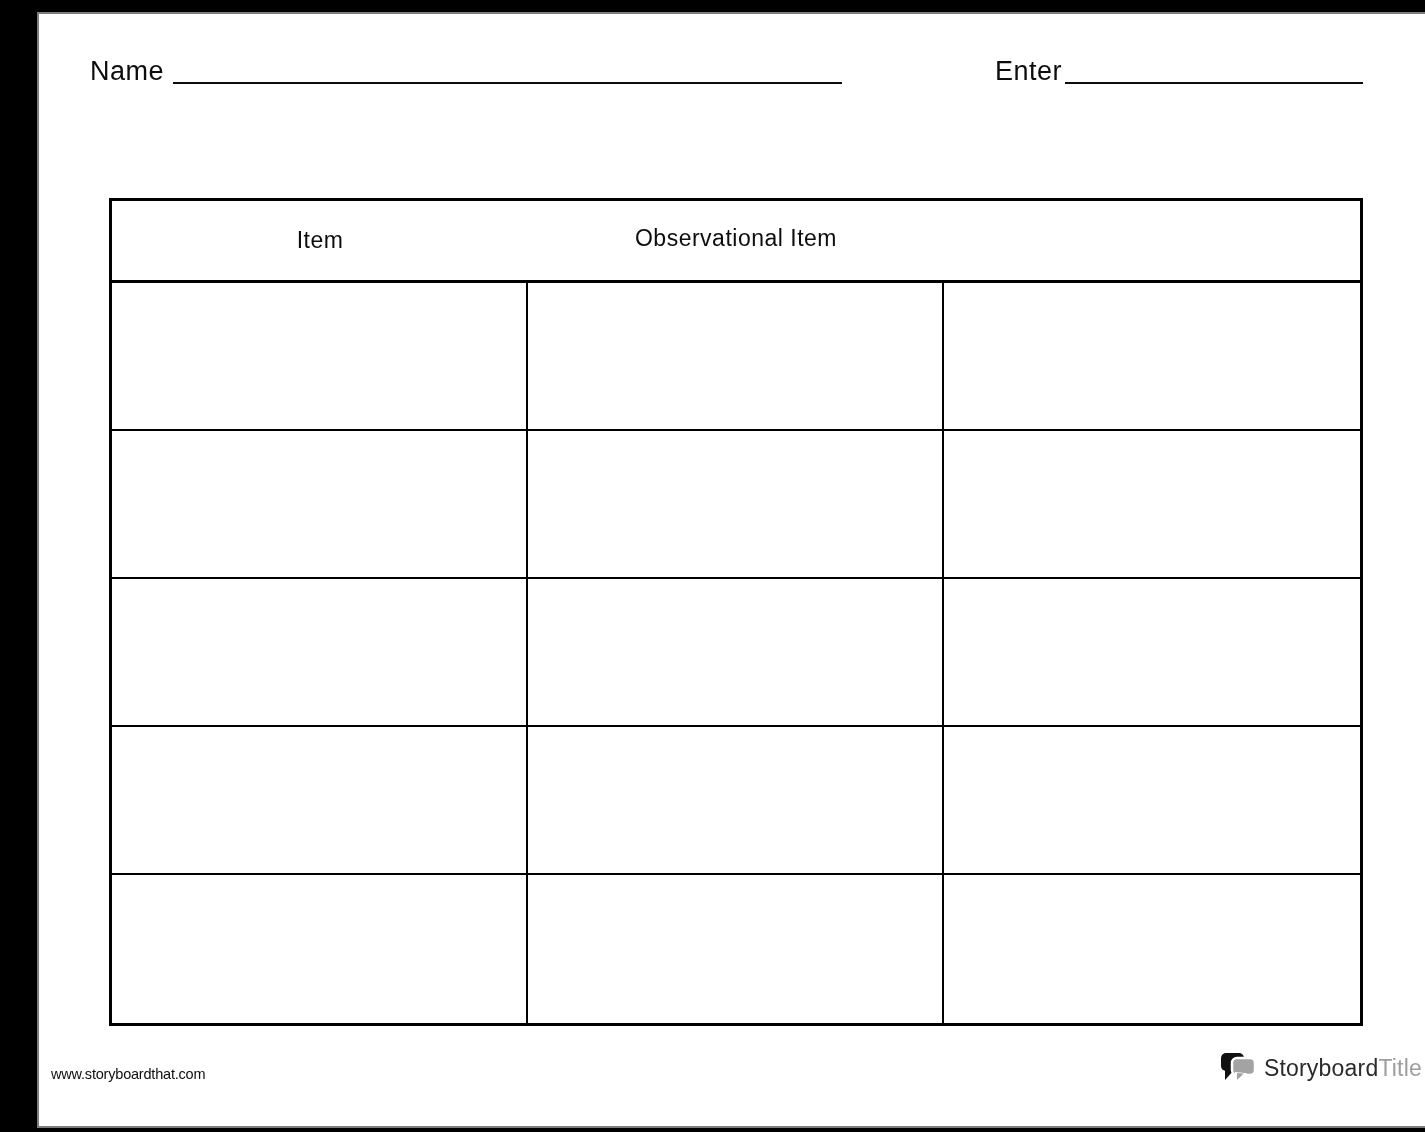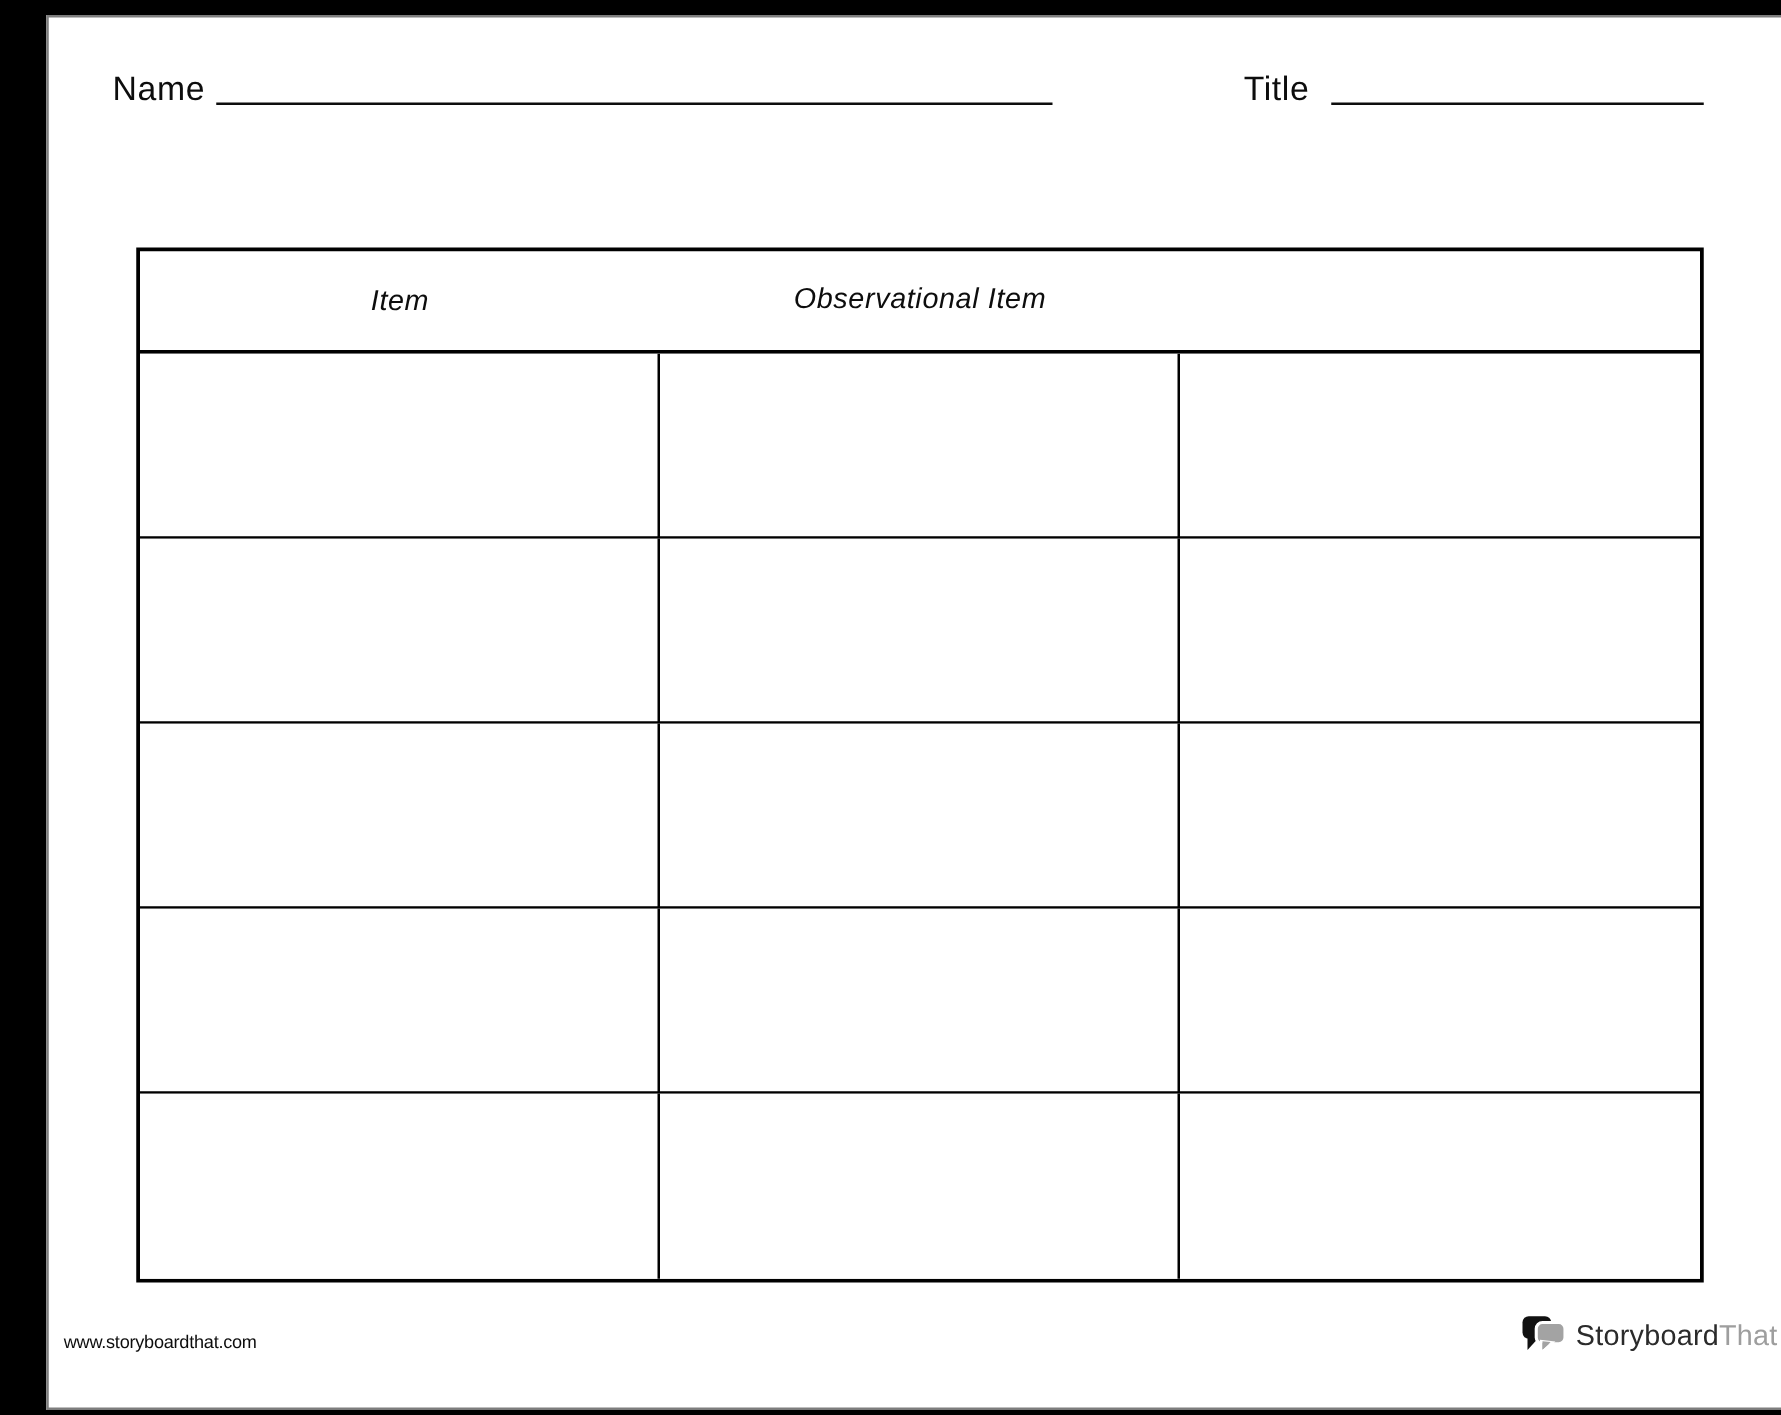--- a/index.html
+++ b/index.html
@@ -58,21 +58,20 @@
   }
   
   .obs-table{
     position:absolute;
     left:70px; top:184px;
     width:1254px; height:828px;
     border:3px solid var(--table-border);
     background:var(--page);
     display:flex;
     flex-direction:column;
-    font-style:italic;
   }
   .obs-thead{
     height:82px;
     flex:0 0 82px;
     border-bottom:3px solid var(--table-border);
     display:grid;
     grid-template-columns:repeat(3,1fr);
     align-items:center;
   }
   .obs-th{
@@ -122,21 +121,21 @@
   .logo-text .secondary{ color:var(--logo-secondary); }
 </style>
 </head>
 <body>
 
 <div class="page">
 
   <span class="field-label name-label">Name</span>
   <div class="fill-line name-line"></div>
 
-  <span class="field-label date-label">Title</span>
+  <span class="field-label date-label">Enter</span>
   <div class="fill-line date-line"></div>
 
 
   <div class="obs-table">
     <div class="obs-thead">
       <div class="obs-th th-item">Item</div>
       <div class="obs-th th-notes">Observational Item</div>
     </div>
     <div class="obs-tbody">
 
@@ -165,16 +164,16 @@
       <svg width="38" height="32" viewBox="0 0 38 32">
 
         <rect x="1" y="1" width="23" height="18" rx="5" fill="#111111"></rect>
         <path d="M5 16 L5 28 L15 17 Z" fill="#111111"></path>
 
         <rect x="12" y="6" width="23" height="17" rx="5" fill="#a3a3a3" stroke="#ffffff" stroke-width="2.5"></rect>
         <path d="M16 21 L16 30 L25 22 Z" fill="#a3a3a3" stroke="#ffffff" stroke-width="2"></path>
         <path d="M17 21 L17 27.5 L23.5 21.5 Z" fill="#a3a3a3"></path>
       </svg>
     </span>
-    <span class="logo-text"><span class="primary">Storyboard</span><span class="secondary">That</span></span>
+    <span class="logo-text"><span class="primary">Storyboard</span><span class="secondary">Title</span></span>
   </div>
 
 </div>
 
 </body></html>

